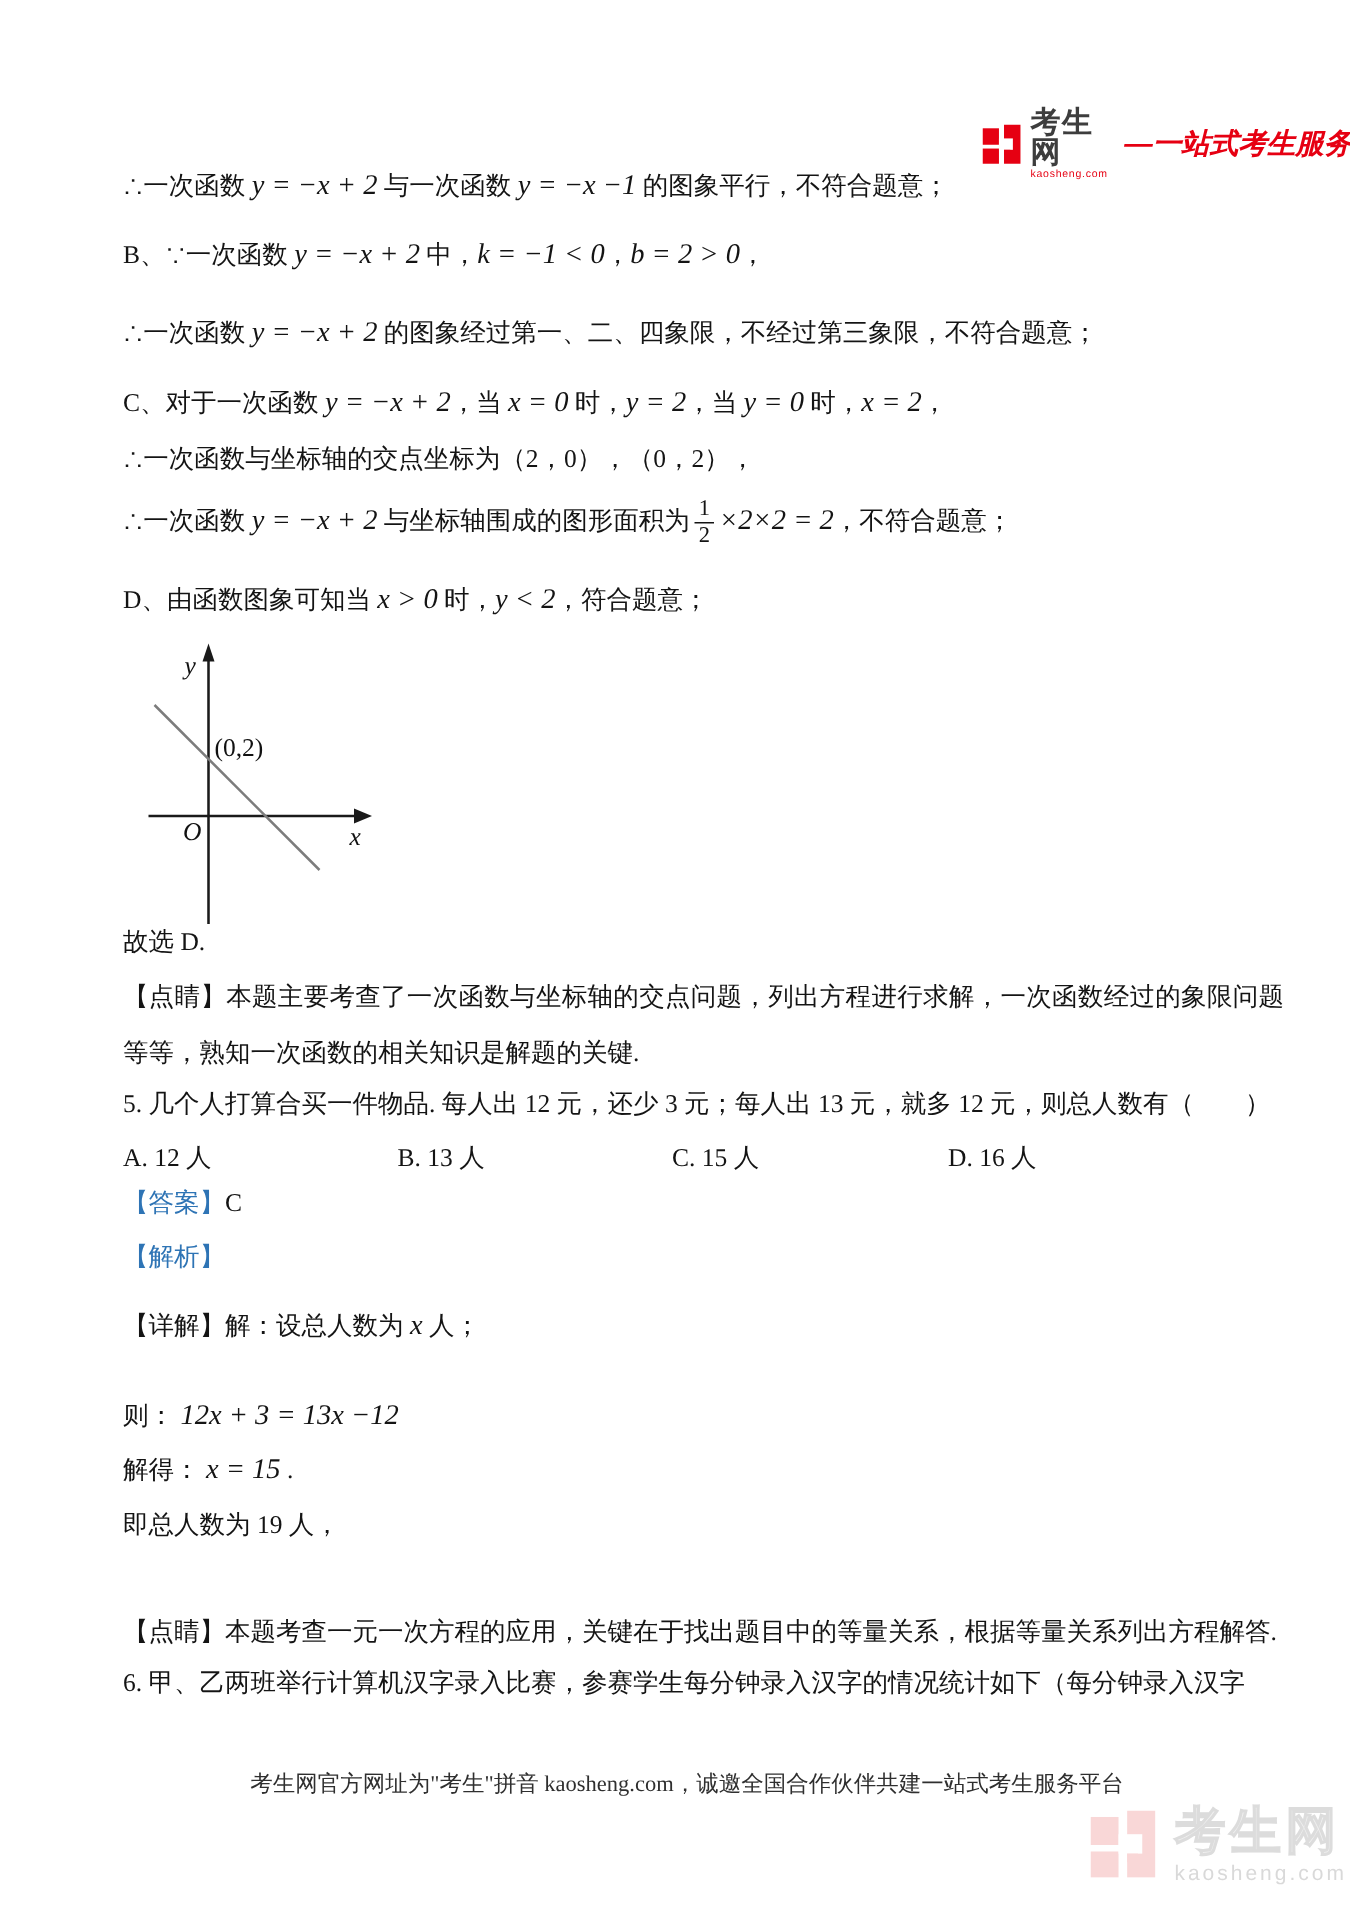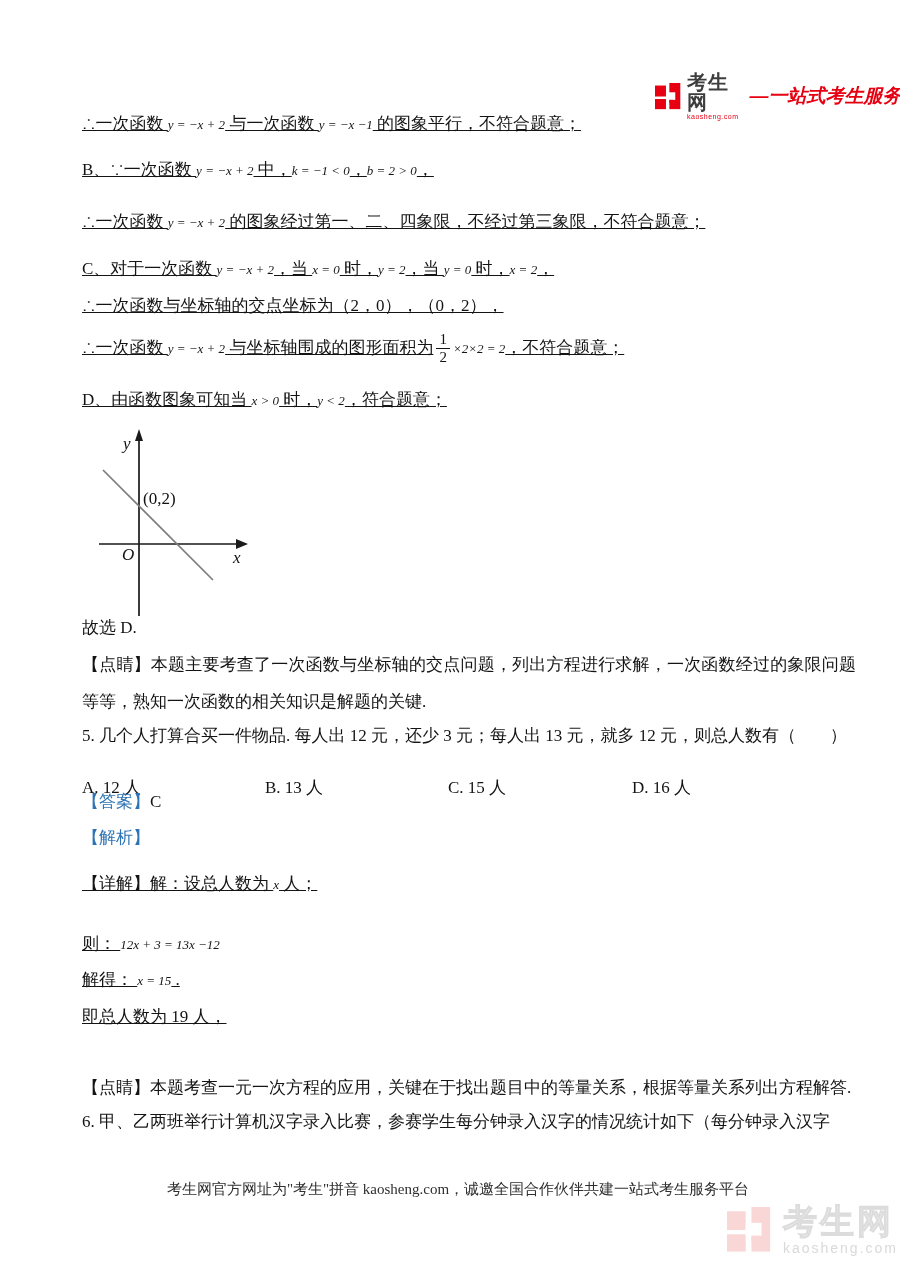--- a/index.html
+++ b/index.html
@@ -12,33 +12,33 @@
   .logo-textcol{display:flex;flex-direction:column;line-height:1;}
   .logo-brand{font-family:"Liberation Sans","DejaVu Sans",sans-serif;font-weight:700;
               font-size:20px;color:#3d3d3d;letter-spacing:1px;}
   .logo-domain{font-family:"Liberation Sans","DejaVu Sans",sans-serif;font-size:7px;
                color:#e60012;letter-spacing:.5px;margin-top:1px;}
   .logo-tagline{font-family:"Liberation Sans","DejaVu Sans",sans-serif;font-weight:700;
                 font-style:italic;font-size:19px;color:#e60012;margin-left:6px;white-space:nowrap;}
 
   
   .para{position:absolute;left:82px;right:60px;margin:0;font-size:17px;line-height:24px;}
-  .para .math{font-family:"Liberation Serif","DejaVu Serif",serif;font-style:italic;font-size:13px;}
-  .para .cn{font-style:normal;text-decoration:underline;}
+  .para .math{font-family:"Liberation Serif","DejaVu Serif",serif;font-style:italic;font-size:19px;}
+  .para .cn{font-style:normal;}
   .wrap2{line-height:37px;text-align:justify;}
   .frac{display:inline-flex;flex-direction:column;align-items:center;vertical-align:middle;
         margin:0 3px;font-size:15px;line-height:1.15;font-style:normal;}
   .frac .num{border-bottom:1.3px solid #141414;padding:0 3px;}
   .frac .den{padding:0 3px;}
 
   .blue{color:#2e74b5;}
 
   
   .opts{position:absolute;left:82px;top:760px;height:24px;width:758px;}
-  .opt{position:absolute;top:16px;font-size:17px;white-space:nowrap;}
+  .opt{position:absolute;top:0;font-size:17px;white-space:nowrap;}
   .opt:nth-child(1){left:0;}
   .opt:nth-child(2){left:183px;}
   .opt:nth-child(3){left:366px;}
   .opt:nth-child(4){left:550px;}
 
   
   .graph{position:absolute;left:95px;top:428px;width:165px;height:195px;}
   .axis{stroke:#1a1a1a;stroke-width:1.7;}
   .fline{stroke:#7c7c7c;stroke-width:1.7;}
   .glabel{font-family:"Liberation Serif","DejaVu Serif",serif;font-size:17px;fill:#111;}

